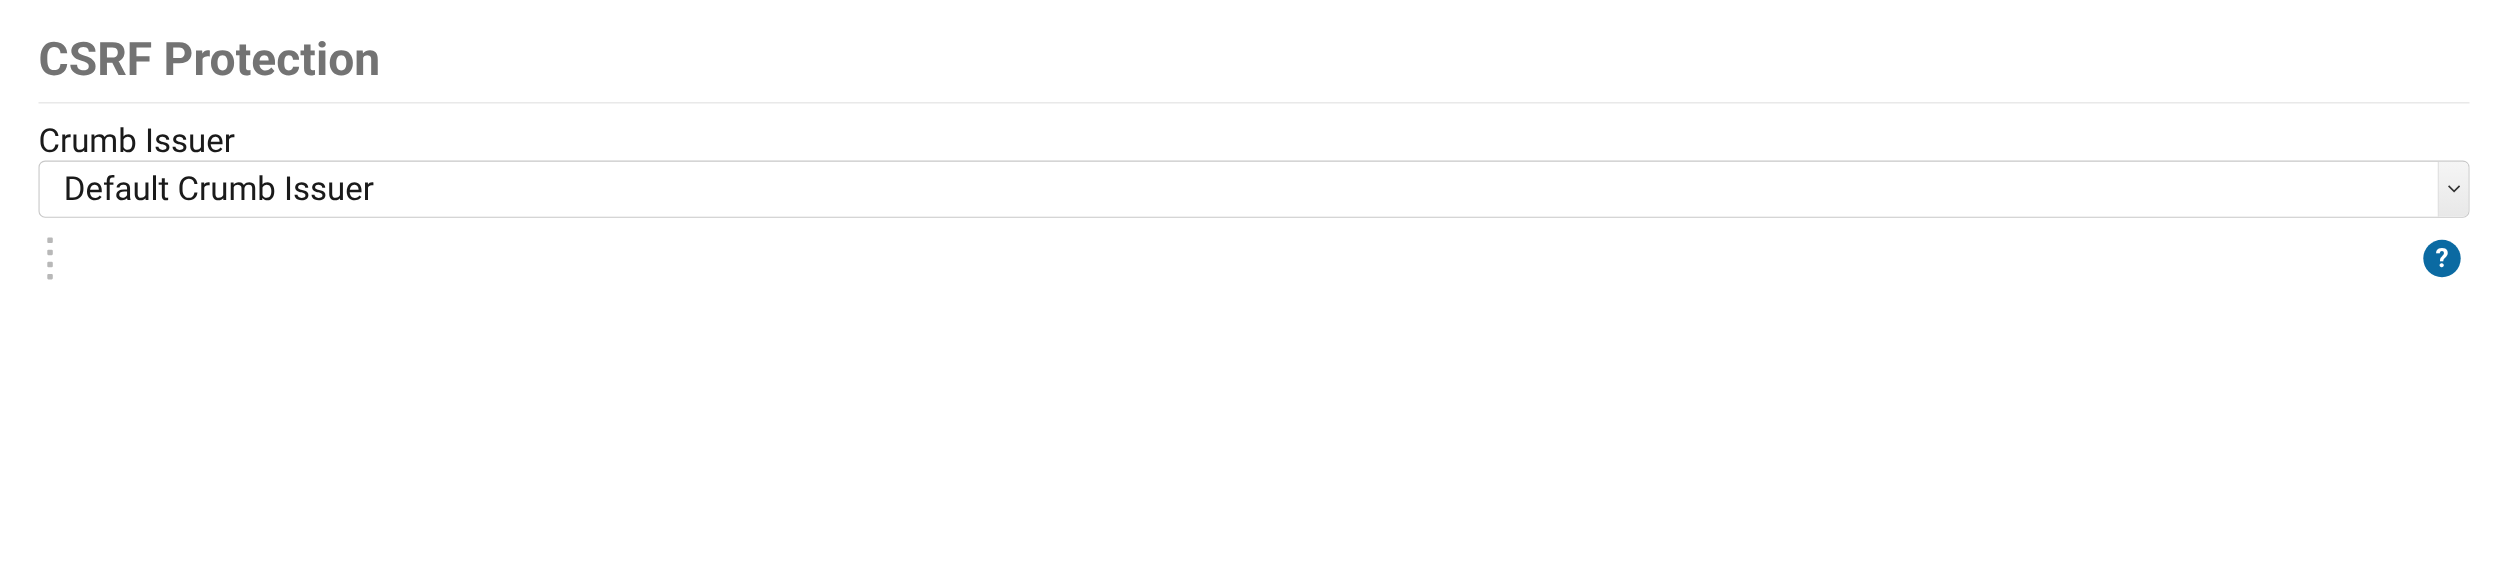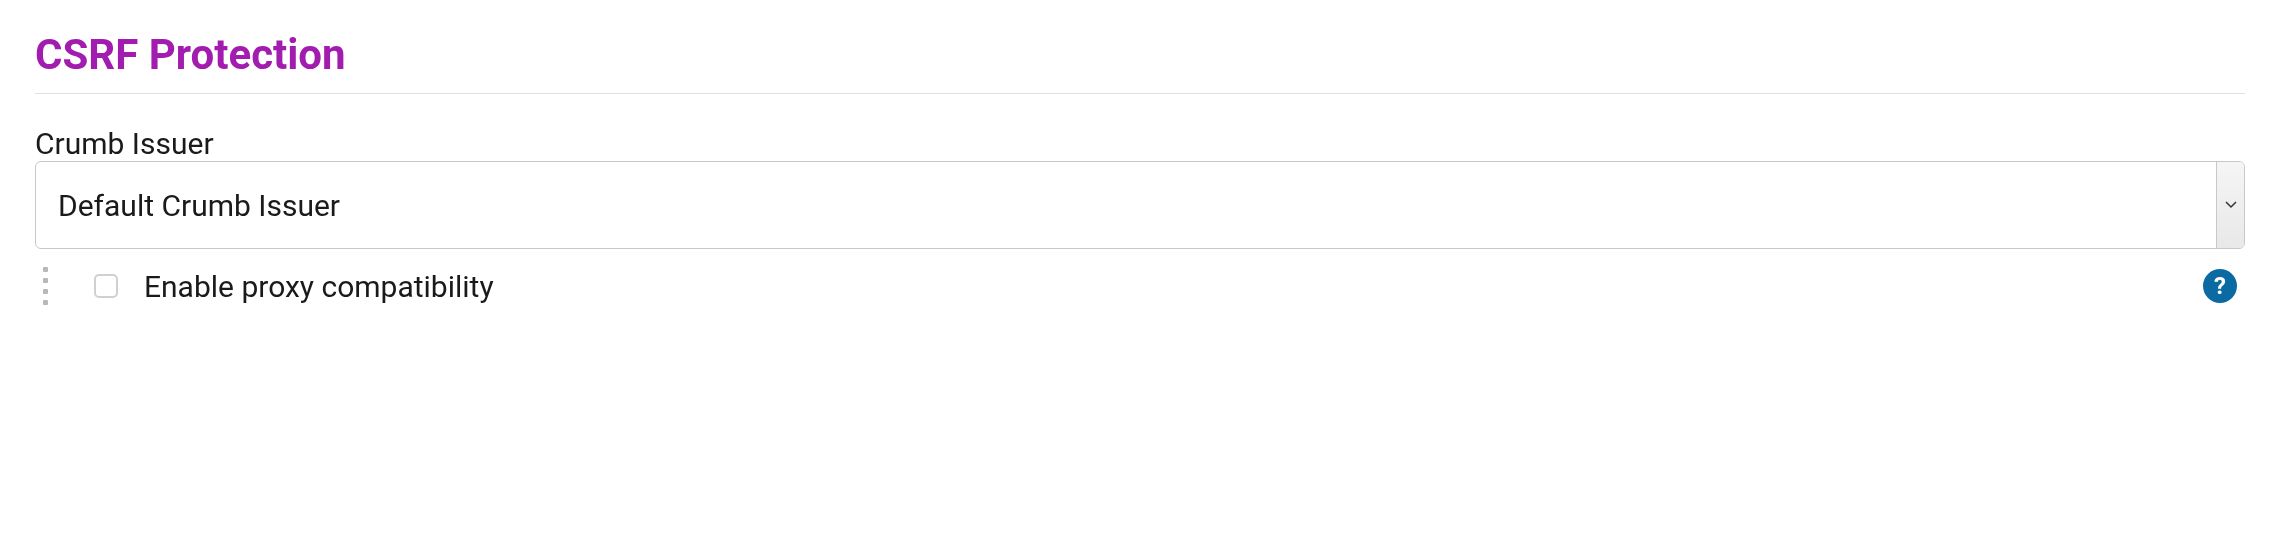--- a/index.html
+++ b/index.html
@@ -9,38 +9,38 @@
     }
     body {
       font-family: -apple-system, BlinkMacSystemFont, "Segoe UI", Roboto, Helvetica, Arial, sans-serif;
       background: #ffffff;
       padding: 30px 35px;
       width: 2280px;
     }
     .section-title {
       font-size: 42px;
       font-weight: 700;
-      color: #a21caf;
+      color: #737373;
       padding-bottom: 14px;
       border-bottom: 1px solid #e0e0e0;
-      margin-bottom: 32px;
+      margin-bottom: 17px;
     }
     .field-label {
       font-size: 30px;
       font-weight: 400;
       color: #1a1a1a;
     }
     .select-wrapper {
       position: relative;
       width: 100%;
       margin-bottom: 18px;
     }
     .select-field {
       width: 100%;
-      height: 88px;
+      height: 52px;
       font-size: 30px;
       color: #1a1a1a;
       background: #ffffff;
       border: 1px solid #c8c8c8;
       border-radius: 6px;
       padding: 0 44px 0 22px;
       appearance: none;
       -webkit-appearance: none;
       -moz-appearance: none;
       cursor: pointer;
@@ -142,20 +142,16 @@
   </div>
 </div>
 
 <div class="sub-option-row">
   <div class="drag-handle">
     <div class="drag-dot"></div>
     <div class="drag-dot"></div>
     <div class="drag-dot"></div>
     <div class="drag-dot"></div>
   </div>
-  <div class="checkbox-container">
-    <input type="checkbox" class="checkbox-input" style="">
-    <label class="checkbox-label">Enable proxy compatibility</label>
-  </div>
   <div class="help-icon">
     <span>?</span>
   </div>
 </div>
 
 </body></html>

